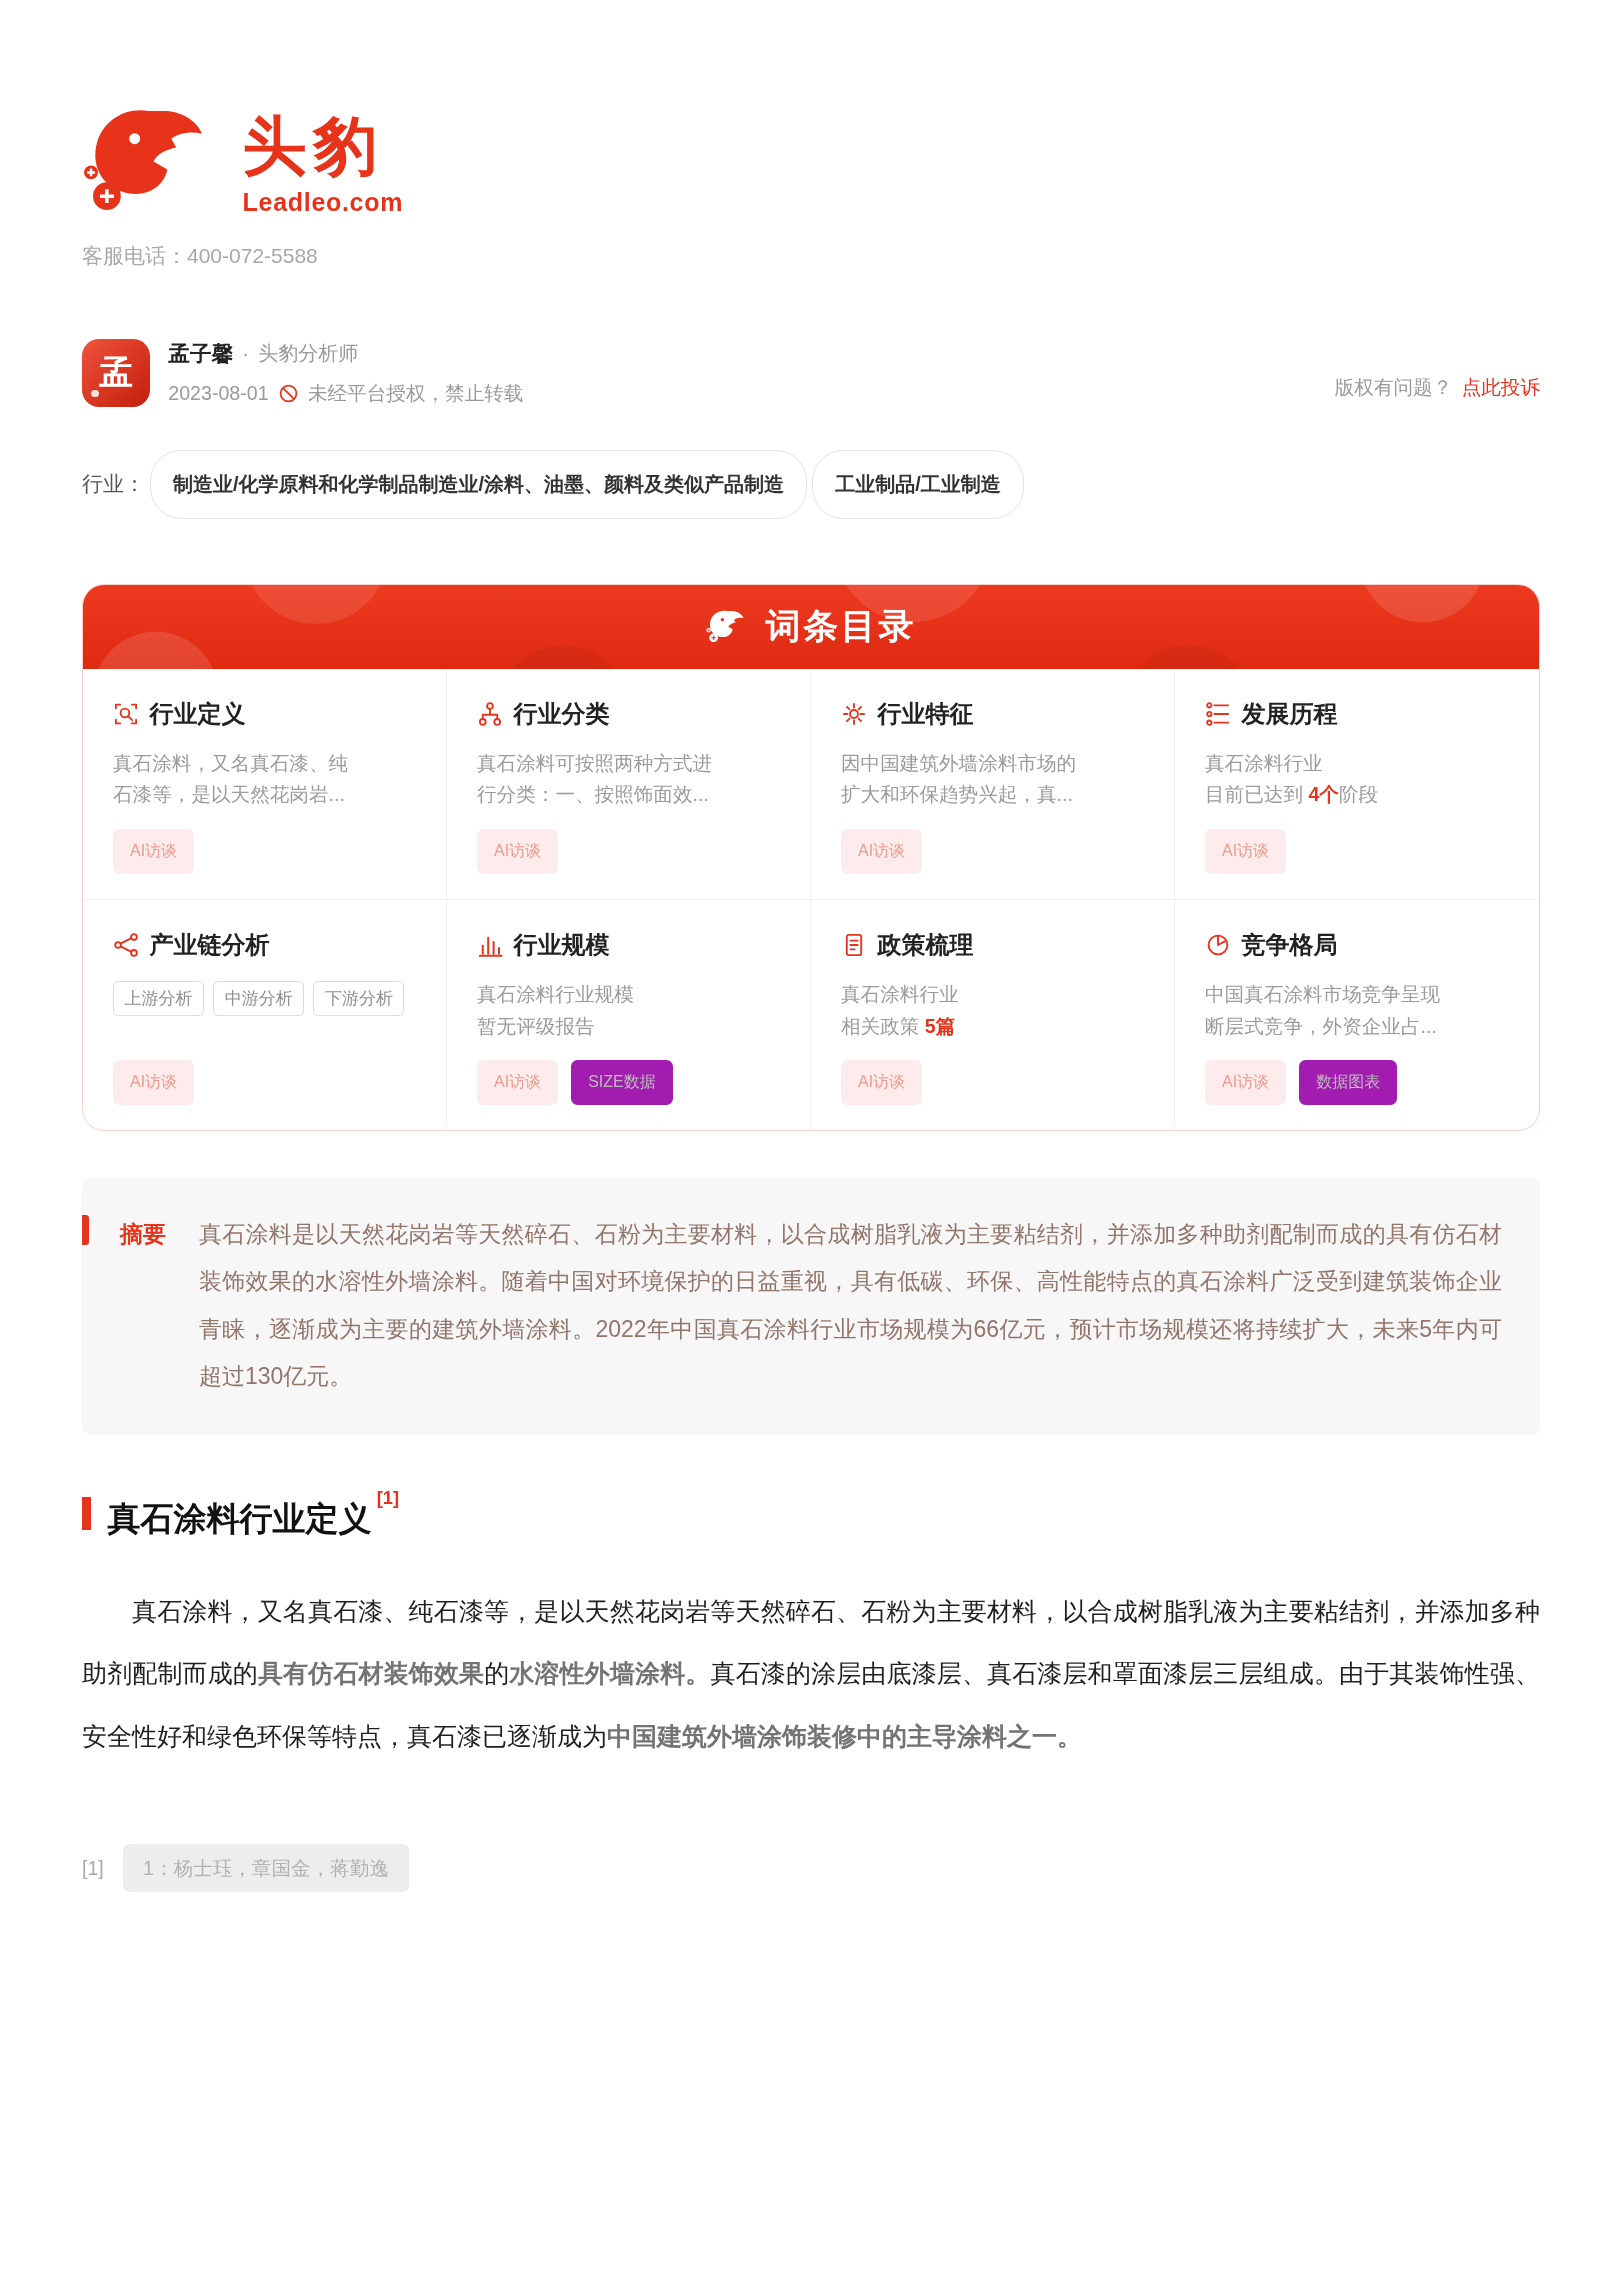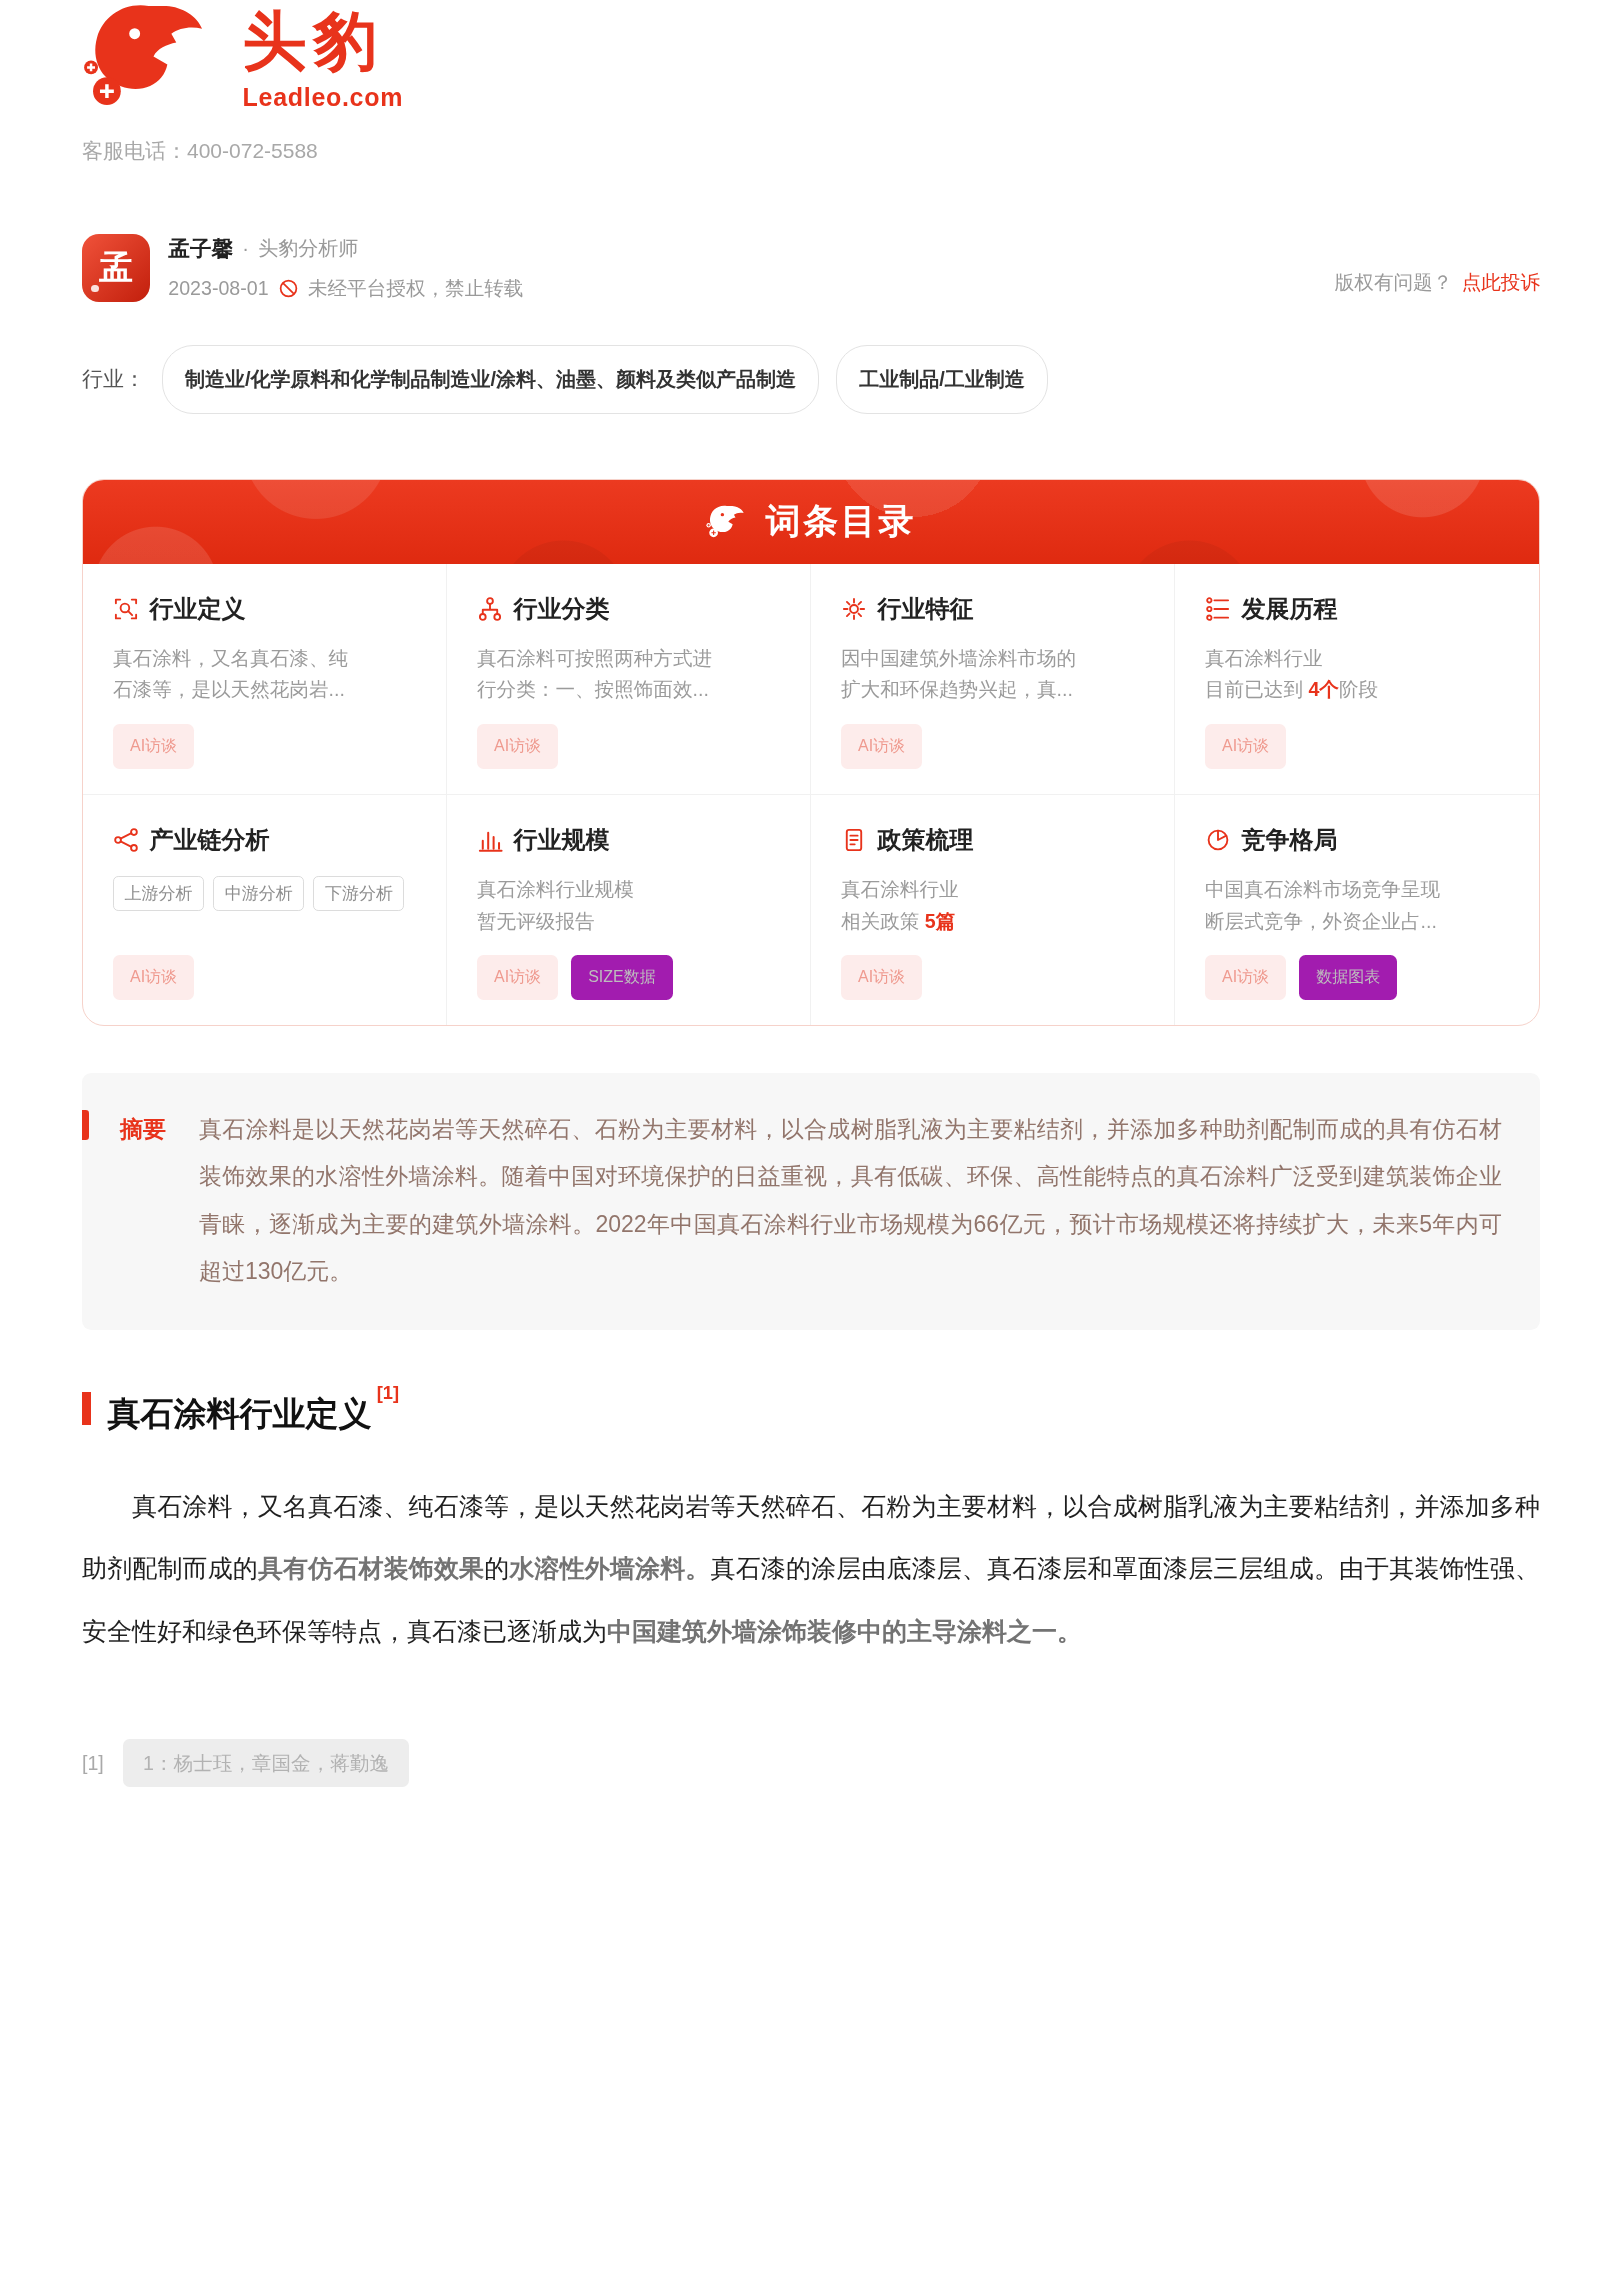--- a/index.html
+++ b/index.html
@@ -12,21 +12,21 @@
   *{box-sizing:border-box;margin:0;padding:0;}
   html,body{margin:0;padding:0;}
   body{
     width:1622px;height:2295px;background:#ffffff;
     font-family:"Liberation Sans","DejaVu Sans",sans-serif;
     color:#333;position:relative;overflow:hidden;
   }
   .page{padding:0 82px;}
 
   
-  .logo-row{display:flex;align-items:flex-start;gap:19.6px;}
+  .logo-row{display:flex;align-items:flex-start;gap:19.6px;padding-top:105px;}
   .logo-mark svg{width:141px;height:111px;display:block;}
   .logo-text{padding-top:5.2px;}
   .logo-cn{font-size:64px;font-weight:800;color:var(--red);line-height:1.15;letter-spacing:6.5px;}
   .logo-en{font-size:25px;font-weight:700;color:var(--red);margin-top:3.9px;letter-spacing:0.7px;}
   .phone{margin-top:25px;font-size:21px;color:#a8a8a8;}
 
   
   .report-title{margin-top:118px;font-size:48px;color:#111;line-height:1.1;}
   .report-title .t-main{font-weight:800;}
   .report-title .t-sub{font-weight:600;margin-left:14.4px;}
@@ -42,21 +42,21 @@
   .author-name{font-weight:700;color:#222;}
   .author-sep,.author-role{color:#9a9a9a;font-size:20px;}
   .author-line2{margin-top:11.8px;display:flex;align-items:center;gap:9.2px;font-size:19.6px;color:#9a9a9a;}
   .no-icon{display:inline-flex;color:var(--red);}
   .no-icon svg{width:21px;height:21px;}
   .copyright{margin-left:auto;align-self:flex-end;padding-bottom:5.2px;font-size:19.6px;}
   .cq{color:#9a9a9a;}
   .ca{color:var(--red);cursor:pointer;margin-left:3.9px;}
 
   
-  .industry-row{margin-top:43px;display:flex;align-items:center;gap:17px;}
+  .industry-row{margin-top:43px;display:flex;align-items:center;gap:5px;}
   .industry-label{font-size:21px;color:#555;}
   .pill{border:1.3px solid #e3e3e3;border-radius:31px;padding:20px 22px;font-size:20px;color:#333;background:#fff;font-weight:bold;}
 
   
   .catalog-card{margin-top:65px;border:1.3px solid #f6d2ca;border-radius:22px;overflow:hidden;background:#fff;}
   .catalog-head{
     height:84px;display:flex;align-items:center;justify-content:center;gap:15.7px;
     color:#fff;font-size:35px;font-weight:800;letter-spacing:2.6px;
     background:
       radial-gradient(circle at 5% 130%, rgba(255,255,255,.12) 0 62px, transparent 63px),

